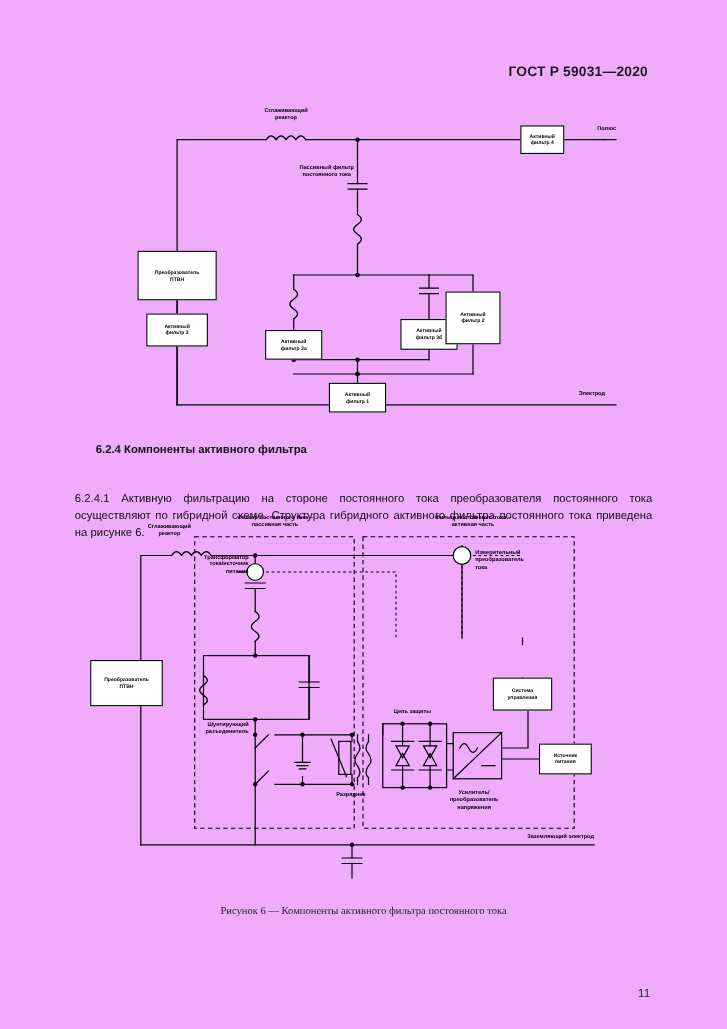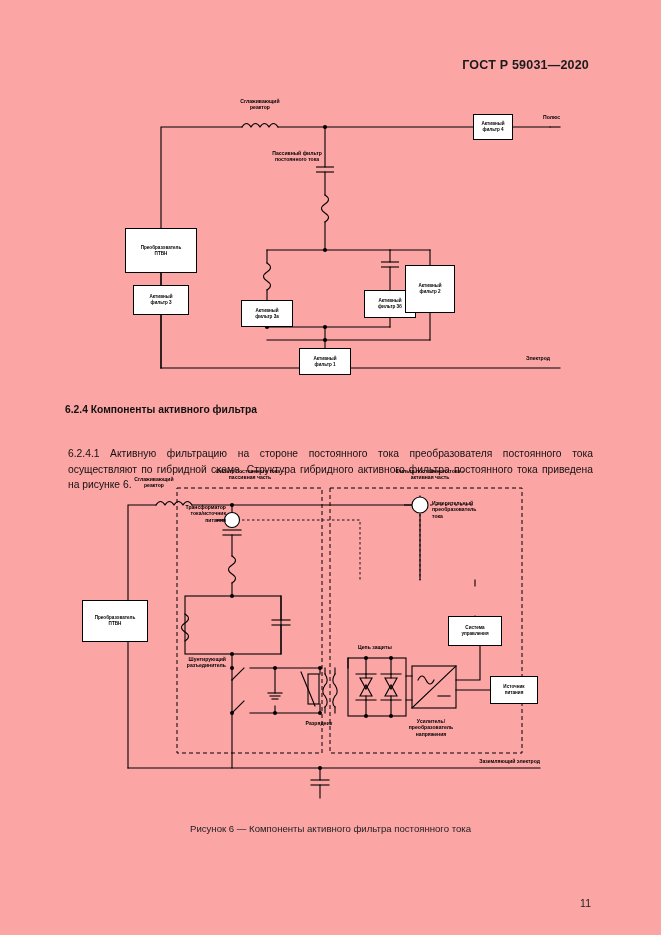--- a/index.html
+++ b/index.html
@@ -7,21 +7,21 @@
     padding: 0;
     background: #c8c8c8;
   }
   body {
     font-family: "Liberation Sans", sans-serif;
   }
   #page {
     position: relative;
     width: 661px;
     height: 935px;
-    background: #fca5a5;
+    background: #f0abfc;
     overflow: hidden;
   }
   
   #doc-header {
     position: absolute;
     top: 58px;
     right: 72px;
     font-size: 12.5px;
     font-weight: bold;
     letter-spacing: .2px;
@@ -31,21 +31,21 @@
   .cap {
     position: absolute;
     left: 0;
     width: 661px;
     text-align: center;
     font-size: 9.6px;
     color: #222;
   }
   .body-head {
     position: absolute;
-    left: 52px;
+    left: 74px;
     font-size: 10.3px;
     font-weight: bold;
     color: #111;
     padding-left: 13px;
   }
   .body-par {
     position: absolute;
     left: 68px;
     width: 525px;
     font-size: 10.3px;
@@ -355,16 +355,16 @@
     <div class="lbl right" style="left:360px; top:290px; width:120px;">Заземляющий электрод</div>
 
     <div class="boxlbl" style="left:22px; top:132px; width:66px; height:42px;">Преобразователь
 ПТВН</div>
     <div class="boxlbl" style="left:388px; top:148px; width:54px; height:30px;">Система
 управления</div>
     <div class="boxlbl" style="left:430px; top:208px; width:48px; height:28px;">Источник
 питания</div>
   </div>
 
-  <div class="cap" style="top:823px;">Рисунок 6 — Компоненты активного фильтра постоянного тока</div>
+  <div class="cap" style="top:823px;font-family:Liberation Serif, serif;">Рисунок 6 — Компоненты активного фильтра постоянного тока</div>
 
   <div id="page-no">11</div>
 </div>
 
 </body></html>

